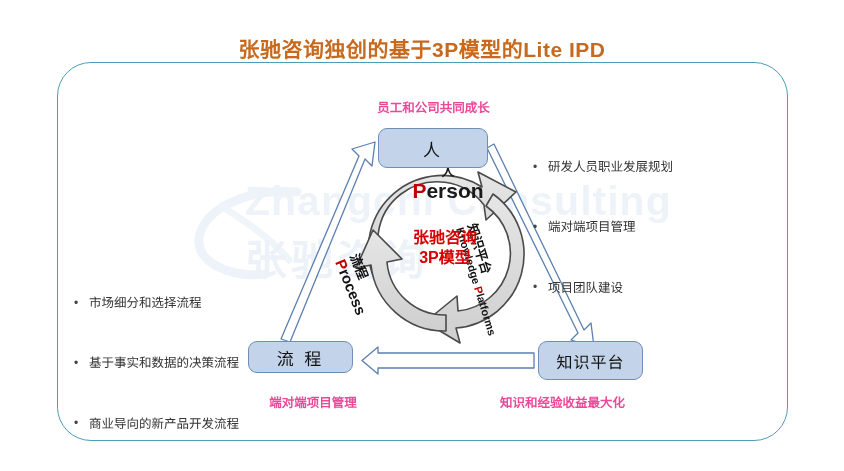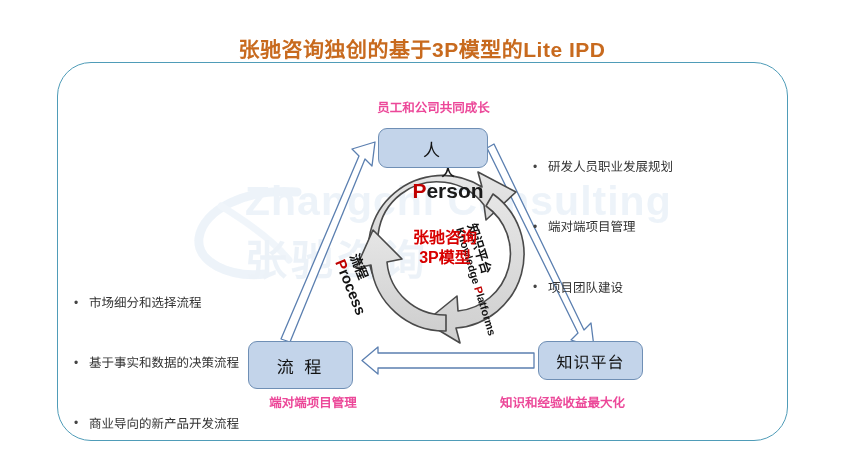--- a/index.html
+++ b/index.html
@@ -196,21 +196,21 @@
   #node-person {
     left: 378px;
     top: 128px;
     width: 110px;
     height: 40px;
   }
   #node-process {
     left: 248px;
     top: 341px;
     width: 105px;
-    height: 48px;
+    height: 32px;
   }
   #node-platform {
     left: 538px;
     top: 341px;
     width: 105px;
     height: 39px;
     font-size: 16px;
     letter-spacing: 1px;
   }
 

